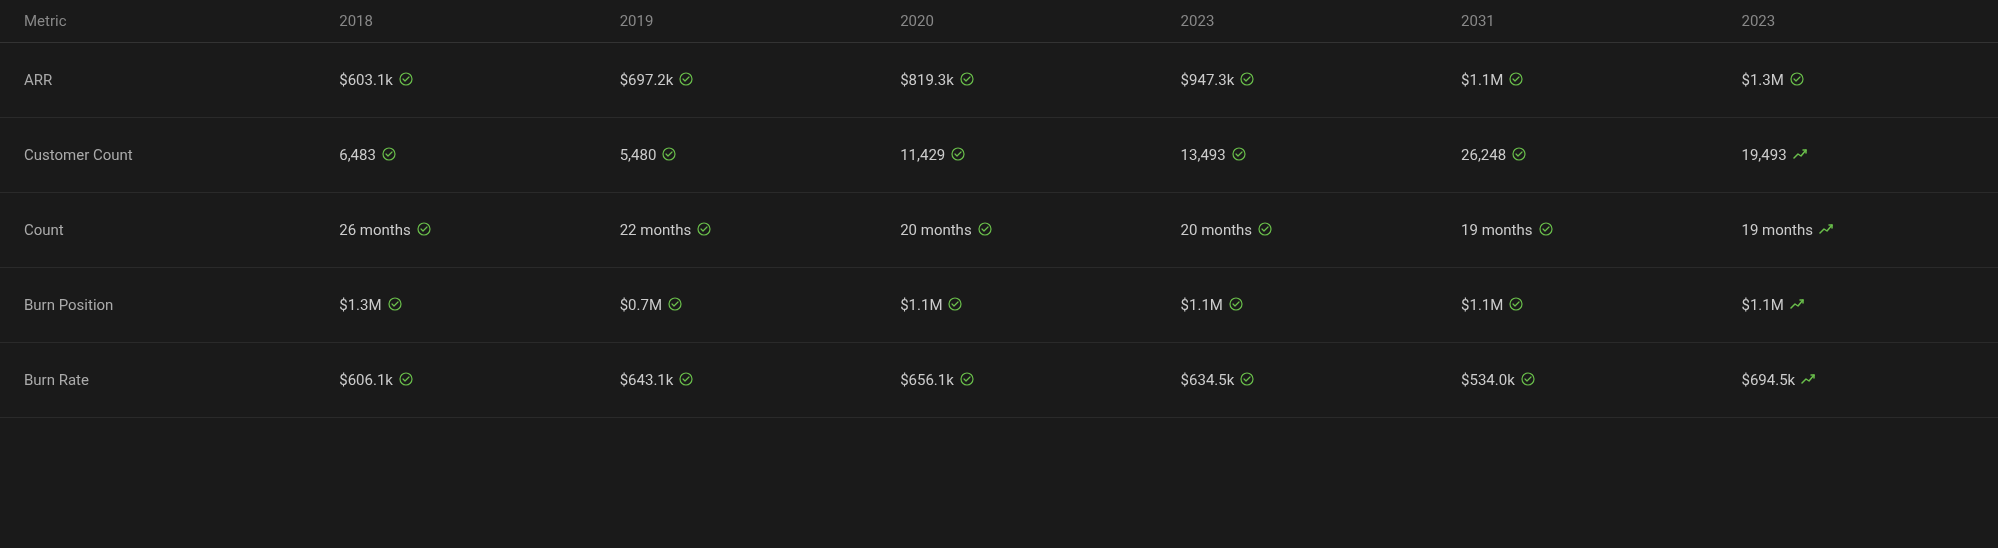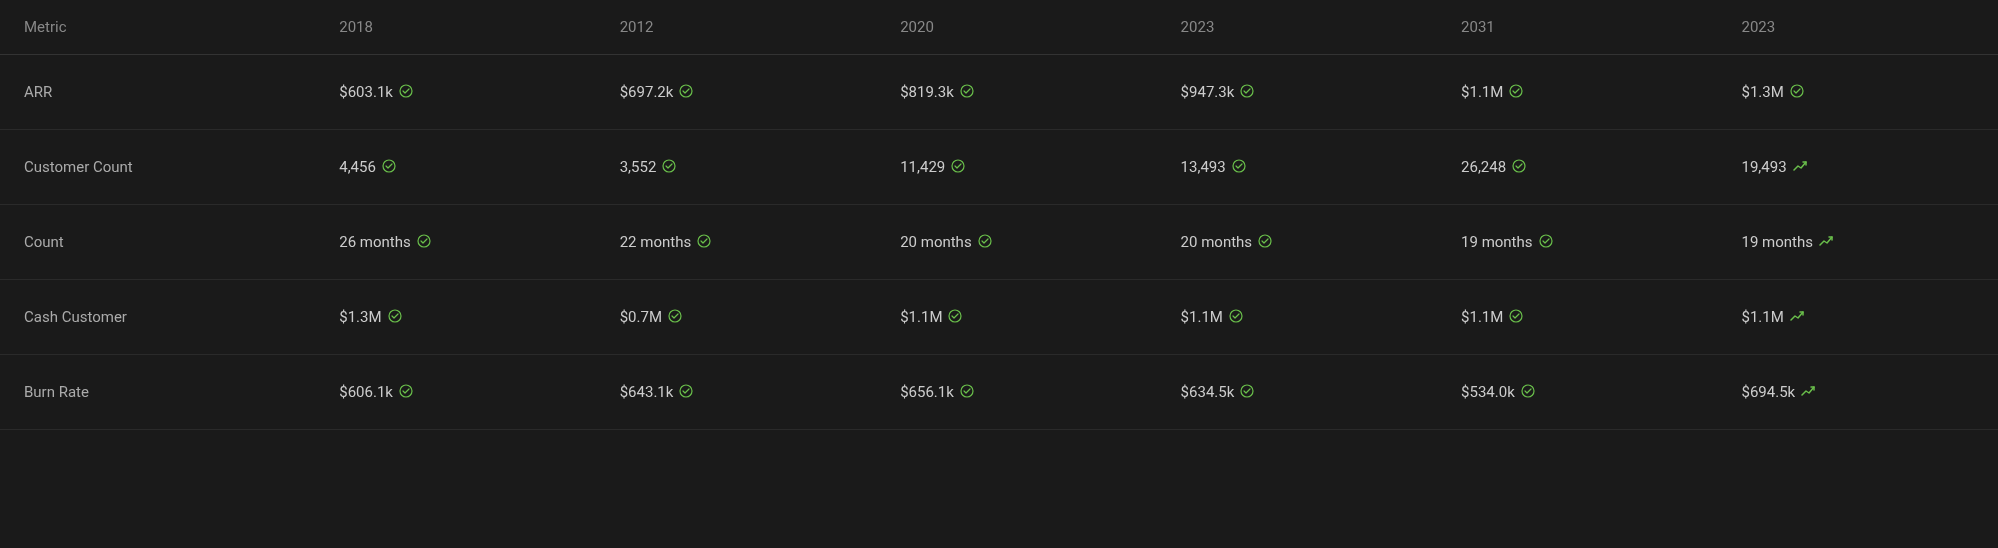--- a/index.html
+++ b/index.html
@@ -28,21 +28,21 @@
 
     thead tr {
       border-bottom: 1px solid #333;
     }
 
     tbody tr {
       border-bottom: 1px solid #2a2a2a;
     }
 
     th {
-      padding: 18px 24px;
+      padding: 12px 24px;
       text-align: left;
       font-weight: 400;
       color: #888;
       font-size: 15px;
     }
 
     td {
       padding: 28px 24px;
       text-align: left;
       font-size: 15px;
@@ -76,21 +76,21 @@
   </style>
 </head>
 <body>
 
 <div class="table-container">
   <table>
     <thead>
       <tr>
       <th>Metric</th>
           <th>2018</th>
-          <th>2012</th>
+          <th>2019</th>
           <th>2020</th>
           <th>2023</th>
           <th>2031</th>
           <th>2023</th>
         </tr>
     </thead>
     <tbody id="table-body">
     <tr>
           <td>ARR</td>
           <td><span class="cell-value">
@@ -132,28 +132,28 @@
               <span>$1.3M</span>
               <span class="check-icon"><svg width="14" height="14" viewBox="0 0 14 14" fill="none" xmlns="http://www.w3.org/2000/svg">
                   <circle cx="7" cy="7" r="6" stroke="#6abf4b" stroke-width="1.2"></circle>
                   <polyline points="4,7 6,9 10,5" stroke="#6abf4b" stroke-width="1.2" fill="none" stroke-linecap="round" stroke-linejoin="round"></polyline>
                 </svg></span>
             </span></td>
         </tr>
         <tr>
           <td>Customer Count</td>
           <td><span class="cell-value">
-              <span>4,456</span>
-              <span class="check-icon"><svg width="14" height="14" viewBox="0 0 14 14" fill="none" xmlns="http://www.w3.org/2000/svg">
-                  <circle cx="7" cy="7" r="6" stroke="#6abf4b" stroke-width="1.2"></circle>
-                  <polyline points="4,7 6,9 10,5" stroke="#6abf4b" stroke-width="1.2" fill="none" stroke-linecap="round" stroke-linejoin="round"></polyline>
-                </svg></span>
-            </span></td>
-          <td><span class="cell-value">
-              <span>3,552</span>
+              <span>6,483</span>
+              <span class="check-icon"><svg width="14" height="14" viewBox="0 0 14 14" fill="none" xmlns="http://www.w3.org/2000/svg">
+                  <circle cx="7" cy="7" r="6" stroke="#6abf4b" stroke-width="1.2"></circle>
+                  <polyline points="4,7 6,9 10,5" stroke="#6abf4b" stroke-width="1.2" fill="none" stroke-linecap="round" stroke-linejoin="round"></polyline>
+                </svg></span>
+            </span></td>
+          <td><span class="cell-value">
+              <span>5,480</span>
               <span class="check-icon"><svg width="14" height="14" viewBox="0 0 14 14" fill="none" xmlns="http://www.w3.org/2000/svg">
                   <circle cx="7" cy="7" r="6" stroke="#6abf4b" stroke-width="1.2"></circle>
                   <polyline points="4,7 6,9 10,5" stroke="#6abf4b" stroke-width="1.2" fill="none" stroke-linecap="round" stroke-linejoin="round"></polyline>
                 </svg></span>
             </span></td>
           <td><span class="cell-value">
               <span>11,429</span>
               <span class="check-icon"><svg width="14" height="14" viewBox="0 0 14 14" fill="none" xmlns="http://www.w3.org/2000/svg">
                   <circle cx="7" cy="7" r="6" stroke="#6abf4b" stroke-width="1.2"></circle>
                   <polyline points="4,7 6,9 10,5" stroke="#6abf4b" stroke-width="1.2" fill="none" stroke-linecap="round" stroke-linejoin="round"></polyline>
@@ -220,21 +220,21 @@
             </span></td>
           <td><span class="cell-value">
               <span>19 months</span>
               <span class="trend-icon"><svg width="14" height="14" viewBox="0 0 14 14" fill="none" xmlns="http://www.w3.org/2000/svg">
                   <polyline points="1,11 5,7 8,9 13,3" stroke="#6abf4b" stroke-width="1.5" fill="none" stroke-linejoin="round" stroke-linecap="round"></polyline>
                   <polyline points="10,3 13,3 13,6" stroke="#6abf4b" stroke-width="1.5" fill="none" stroke-linejoin="round" stroke-linecap="round"></polyline>
                 </svg></span>
             </span></td>
         </tr>
         <tr>
-          <td>Cash Customer</td>
+          <td>Burn Position</td>
           <td><span class="cell-value">
               <span>$1.3M</span>
               <span class="check-icon"><svg width="14" height="14" viewBox="0 0 14 14" fill="none" xmlns="http://www.w3.org/2000/svg">
                   <circle cx="7" cy="7" r="6" stroke="#6abf4b" stroke-width="1.2"></circle>
                   <polyline points="4,7 6,9 10,5" stroke="#6abf4b" stroke-width="1.2" fill="none" stroke-linecap="round" stroke-linejoin="round"></polyline>
                 </svg></span>
             </span></td>
           <td><span class="cell-value">
               <span>$0.7M</span>
               <span class="check-icon"><svg width="14" height="14" viewBox="0 0 14 14" fill="none" xmlns="http://www.w3.org/2000/svg">

